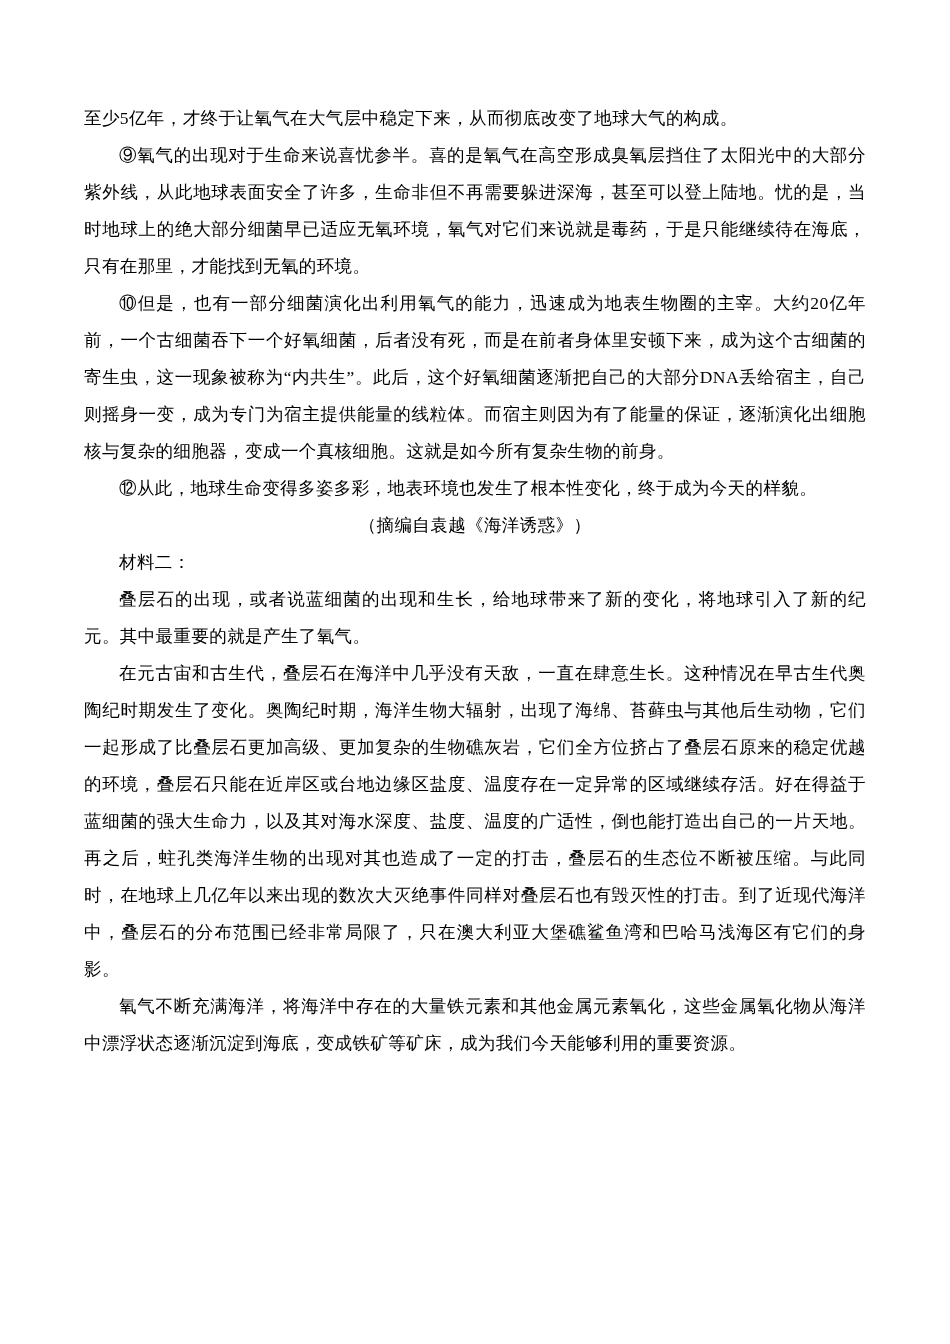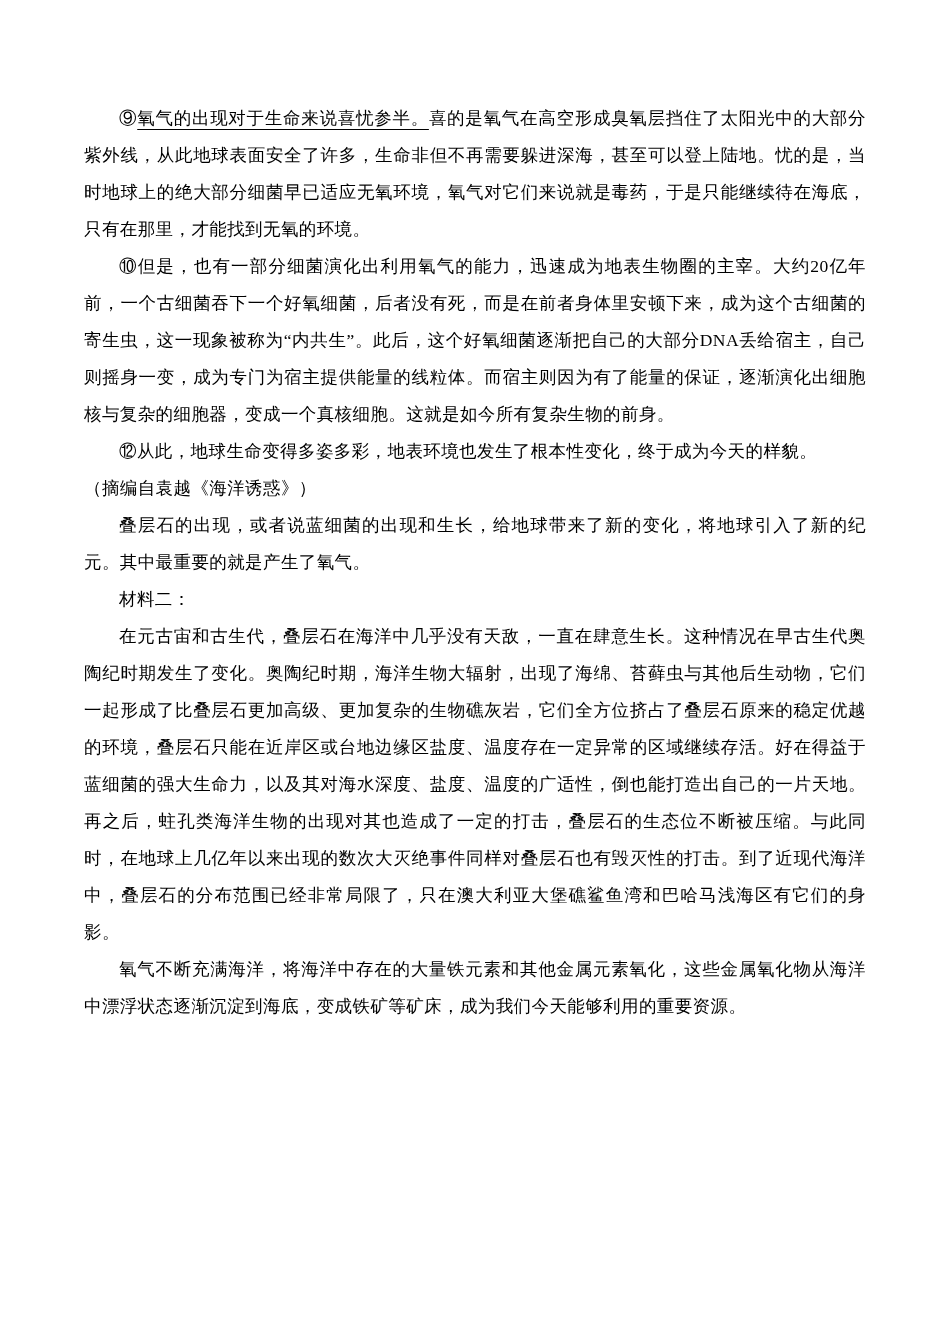--- a/index.html
+++ b/index.html
@@ -26,36 +26,36 @@
     font-size: 17.5px;
     line-height: 37px;
     text-align: justify;
     letter-spacing: 0.4px;
     word-break: break-all;
   }
   .doc p.indent {
     text-indent: 2em;
   }
   .doc p.align-right {
-    text-align: left;
+    text-align: center;
     text-indent: 0;
   }
   .doc .seg-underline {
-    text-decoration: underline;
     text-underline-offset: 5px;
     text-decoration-thickness: 1px;
   }
 </style>
 </head>
 <body>
 
 <div class="page">
   <div class="doc" id="doc-body">
+      <p><span>至少5亿年，才终于让氧气在大气层中稳定下来，从而彻底改变了地球大气的构成。</span></p>
       <p class="indent"><span>⑨</span><span class="seg-underline">氧气的出现对于生命来说喜忧参半。</span><span>喜的是氧气在高空形成臭氧层挡住了太阳光中的大部分紫外线，从此地球表面安全了许多，生命非但不再需要躲进深海，甚至可以登上陆地。忧的是，当时地球上的绝大部分细菌早已适应无氧环境，氧气对它们来说就是毒药，于是只能继续待在海底，只有在那里，才能找到无氧的环境。</span></p>
       <p class="indent"><span>⑩但是，也有一部分细菌演化出利用氧气的能力，迅速成为地表生物圈的主宰。大约20亿年前，一个古细菌吞下一个好氧细菌，后者没有死，而是在前者身体里安顿下来，成为这个古细菌的寄生虫，这一现象被称为“内共生”。此后，这个好氧细菌逐渐把自己的大部分DNA丢给宿主，自己则摇身一变，成为专门为宿主提供能量的线粒体。而宿主则因为有了能量的保证，逐渐演化出细胞核与复杂的细胞器，变成一个真核细胞。这就是如今所有复杂生物的前身。</span></p>
       <p class="indent"><span>⑫从此，地球生命变得多姿多彩，地表环境也发生了根本性变化，终于成为今天的样貌。</span></p>
       <p class="align-right"><span>（摘编自袁越《海洋诱惑》）</span></p>
+      <p class="indent"><span>材料二：</span></p>
       <p class="indent"><span>叠层石的出现，或者说蓝细菌的出现和生长，给地球带来了新的变化，将地球引入了新的纪元。其中最重要的就是产生了氧气。</span></p>
-      <p class="indent"><span>材料二：</span></p>
       <p class="indent"><span>在元古宙和古生代，叠层石在海洋中几乎没有天敌，一直在肆意生长。这种情况在早古生代奥陶纪时期发生了变化。奥陶纪时期，海洋生物大辐射，出现了海绵、苔藓虫与其他后生动物，它们一起形成了比叠层石更加高级、更加复杂的生物礁灰岩，它们全方位挤占了叠层石原来的稳定优越的环境，叠层石只能在近岸区或台地边缘区盐度、温度存在一定异常的区域继续存活。好在得益于蓝细菌的强大生命力，以及其对海水深度、盐度、温度的广适性，倒也能打造出自己的一片天地。再之后，蛀孔类海洋生物的出现对其也造成了一定的打击，叠层石的生态位不断被压缩。与此同时，在地球上几亿年以来出现的数次大灭绝事件同样对叠层石也有毁灭性的打击。到了近现代海洋中，叠层石的分布范围已经非常局限了，只在澳大利亚大堡礁鲨鱼湾和巴哈马浅海区有它们的身影。</span></p>
       <p class="indent"><span>氧气不断充满海洋，将海洋中存在的大量铁元素和其他金属元素氧化，这些金属氧化物从海洋中漂浮状态逐渐沉淀到海底，变成铁矿等矿床，成为我们今天能够利用的重要资源。</span></p>
     </div>
 </div>
 
 </body></html>

